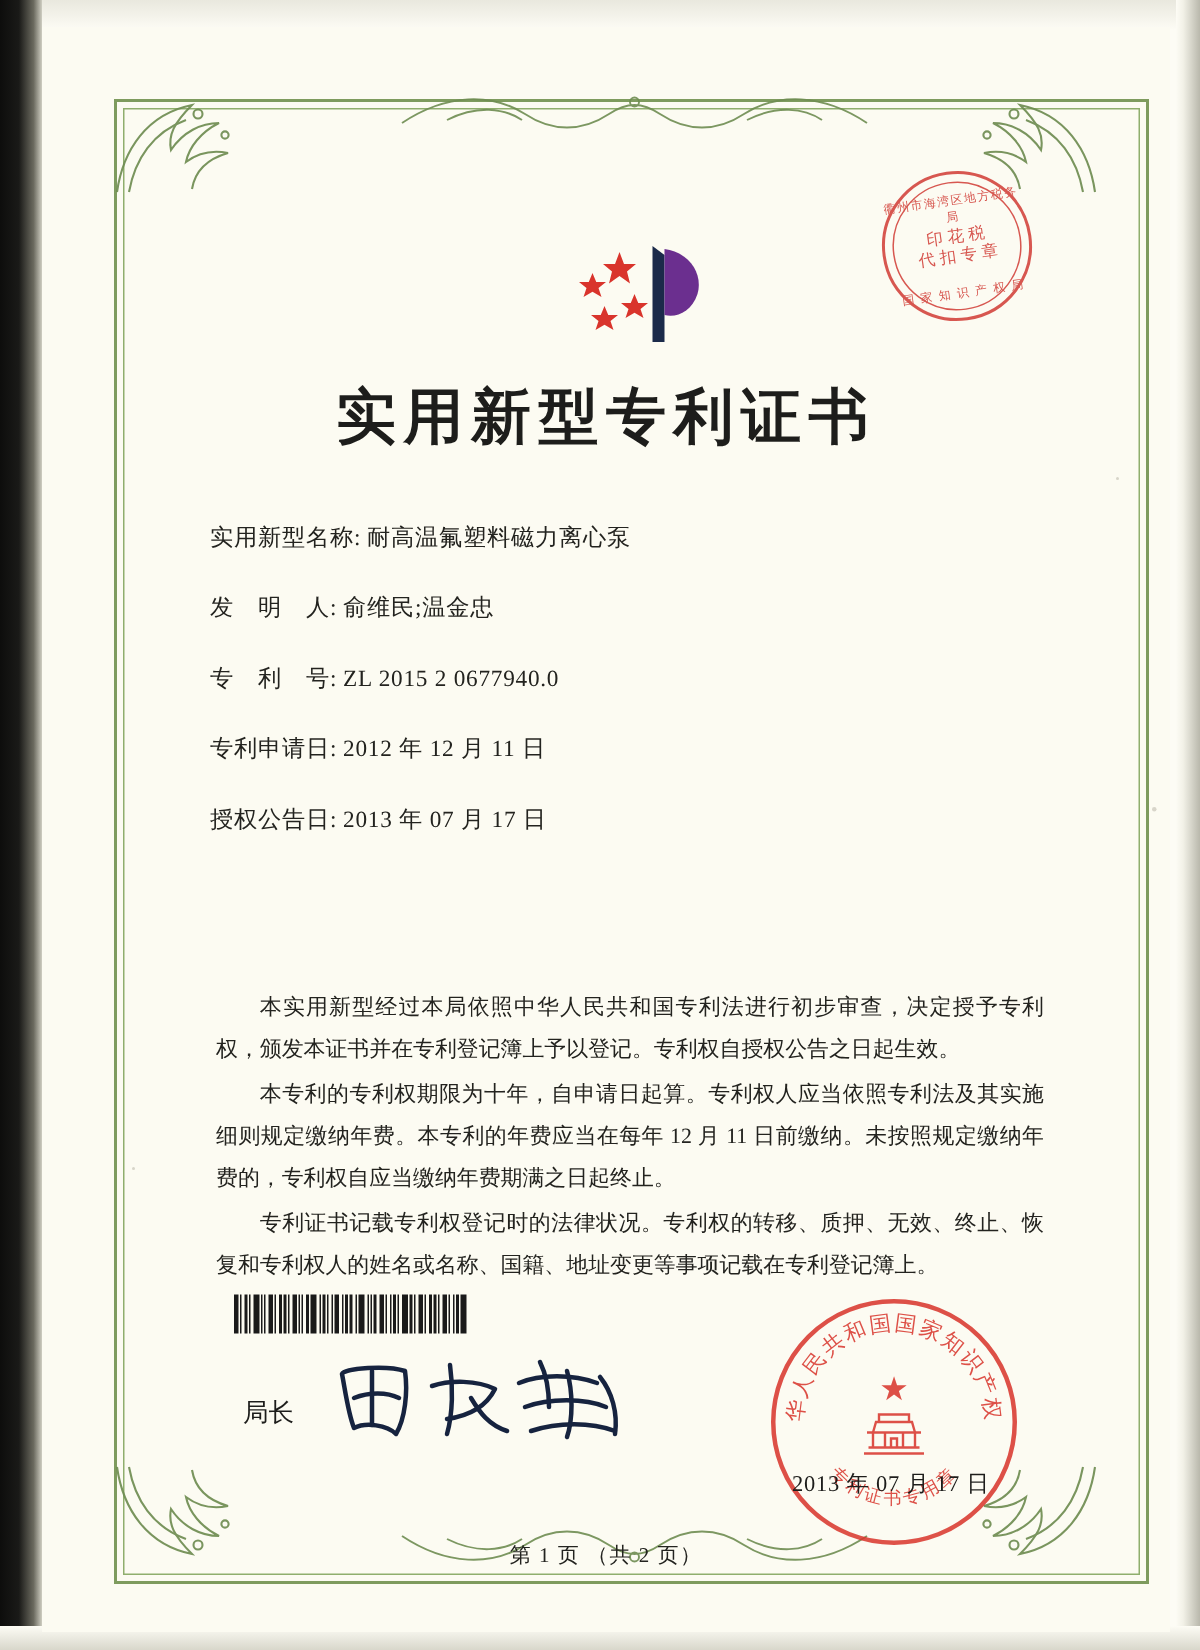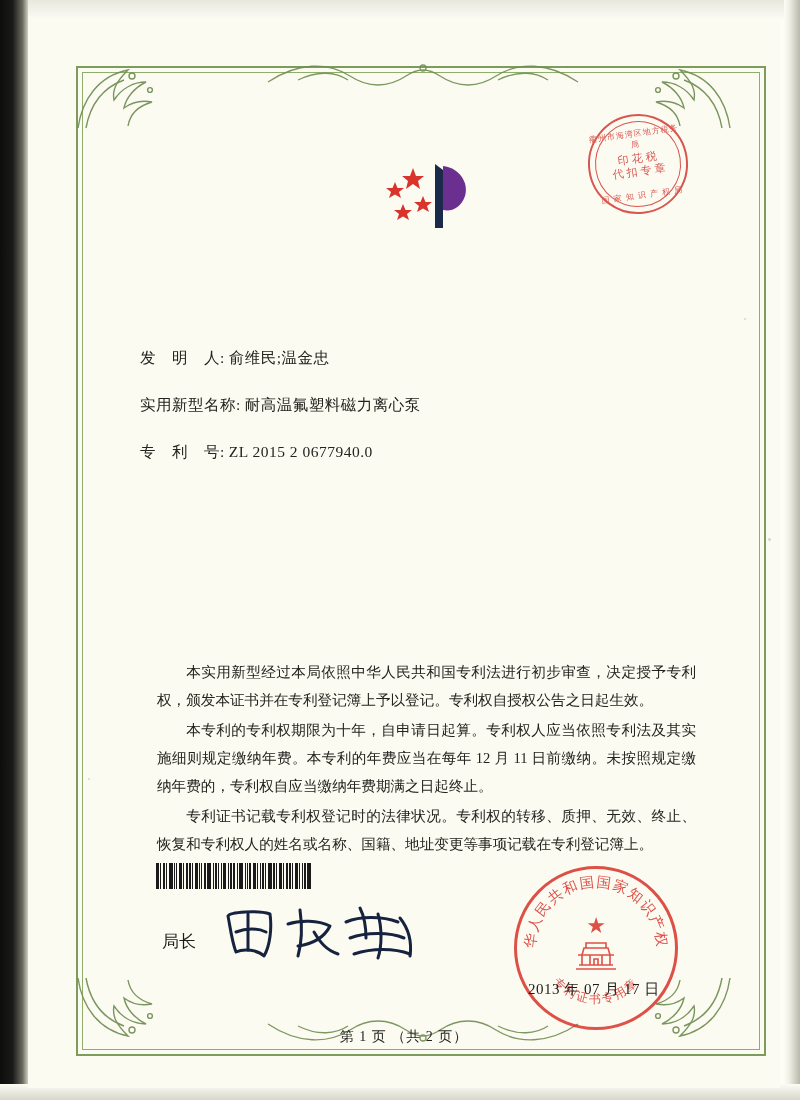--- a/index.html
+++ b/index.html
@@ -166,21 +166,21 @@
   
   .body-text {
     position: absolute;
     left: 112px; top: 640px;
     width: 556px;
     font-size: 14.6px;
     line-height: 28px;
     color: #23231f;
     text-align: justify;
   }
-  .body-text p { margin: 0 0 2px 17px; text-indent: 2em; }
+  .body-text p { margin: 0 0 2px 4px; text-indent: 2em; }
 
   
   .barcode {
     position: absolute;
     left: 128px; top: 845px;
     width: 198px; height: 26px;
     display: flex;
     align-items: stretch;
   }
   .barcode i { display:block; background:#1a1a1a; margin-right:1.4px; }
@@ -330,33 +330,42 @@
       </svg>
     </div>
 
     <div class="stamp-top">
       <div class="st-ring"></div>
       <div class="st-arc-top">衢州市海湾区地方税务局</div>
       <div class="st-mid">印 花 税<br>代 扣 专 章</div>
       <div class="st-arc-bot">国 家 知 识 产 权 局</div>
     </div>
 
+    <div class="title">实用新型专利证书</div>
 
     <div class="fields">
+      <div class="field-row">
+        <span class="field-label">实用新型名称:</span>
+        <span class="field-value">耐高温氟塑料磁力离心泵</span>
+      </div>
       <div class="field-row">
         <span class="field-label">发　明　人:</span>
         <span class="field-value">俞维民;温金忠</span>
       </div>
       <div class="field-row">
-        <span class="field-label">实用新型名称:</span>
-        <span class="field-value">耐高温氟塑料磁力离心泵</span>
-      </div>
-      <div class="field-row">
         <span class="field-label">专　利　号:</span>
         <span class="field-value">ZL 2015 2 0677940.0</span>
+      </div>
+      <div class="field-row">
+        <span class="field-label">专利申请日:</span>
+        <span class="field-value">2012 年 12 月 11 日</span>
+      </div>
+      <div class="field-row">
+        <span class="field-label">授权公告日:</span>
+        <span class="field-value">2013 年 07 月 17 日</span>
       </div>
     </div>
 
     <div class="body-text">
       <p>本实用新型经过本局依照中华人民共和国专利法进行初步审查，决定授予专利权，颁发本证书并在专利登记簿上予以登记。专利权自授权公告之日起生效。</p>
       <p>本专利的专利权期限为十年，自申请日起算。专利权人应当依照专利法及其实施细则规定缴纳年费。本专利的年费应当在每年 12 月 11 日前缴纳。未按照规定缴纳年费的，专利权自应当缴纳年费期满之日起终止。</p>
       <p>专利证书记载专利权登记时的法律状况。专利权的转移、质押、无效、终止、恢复和专利权人的姓名或名称、国籍、地址变更等事项记载在专利登记簿上。</p>
     </div>
 
     <div class="barcode">

